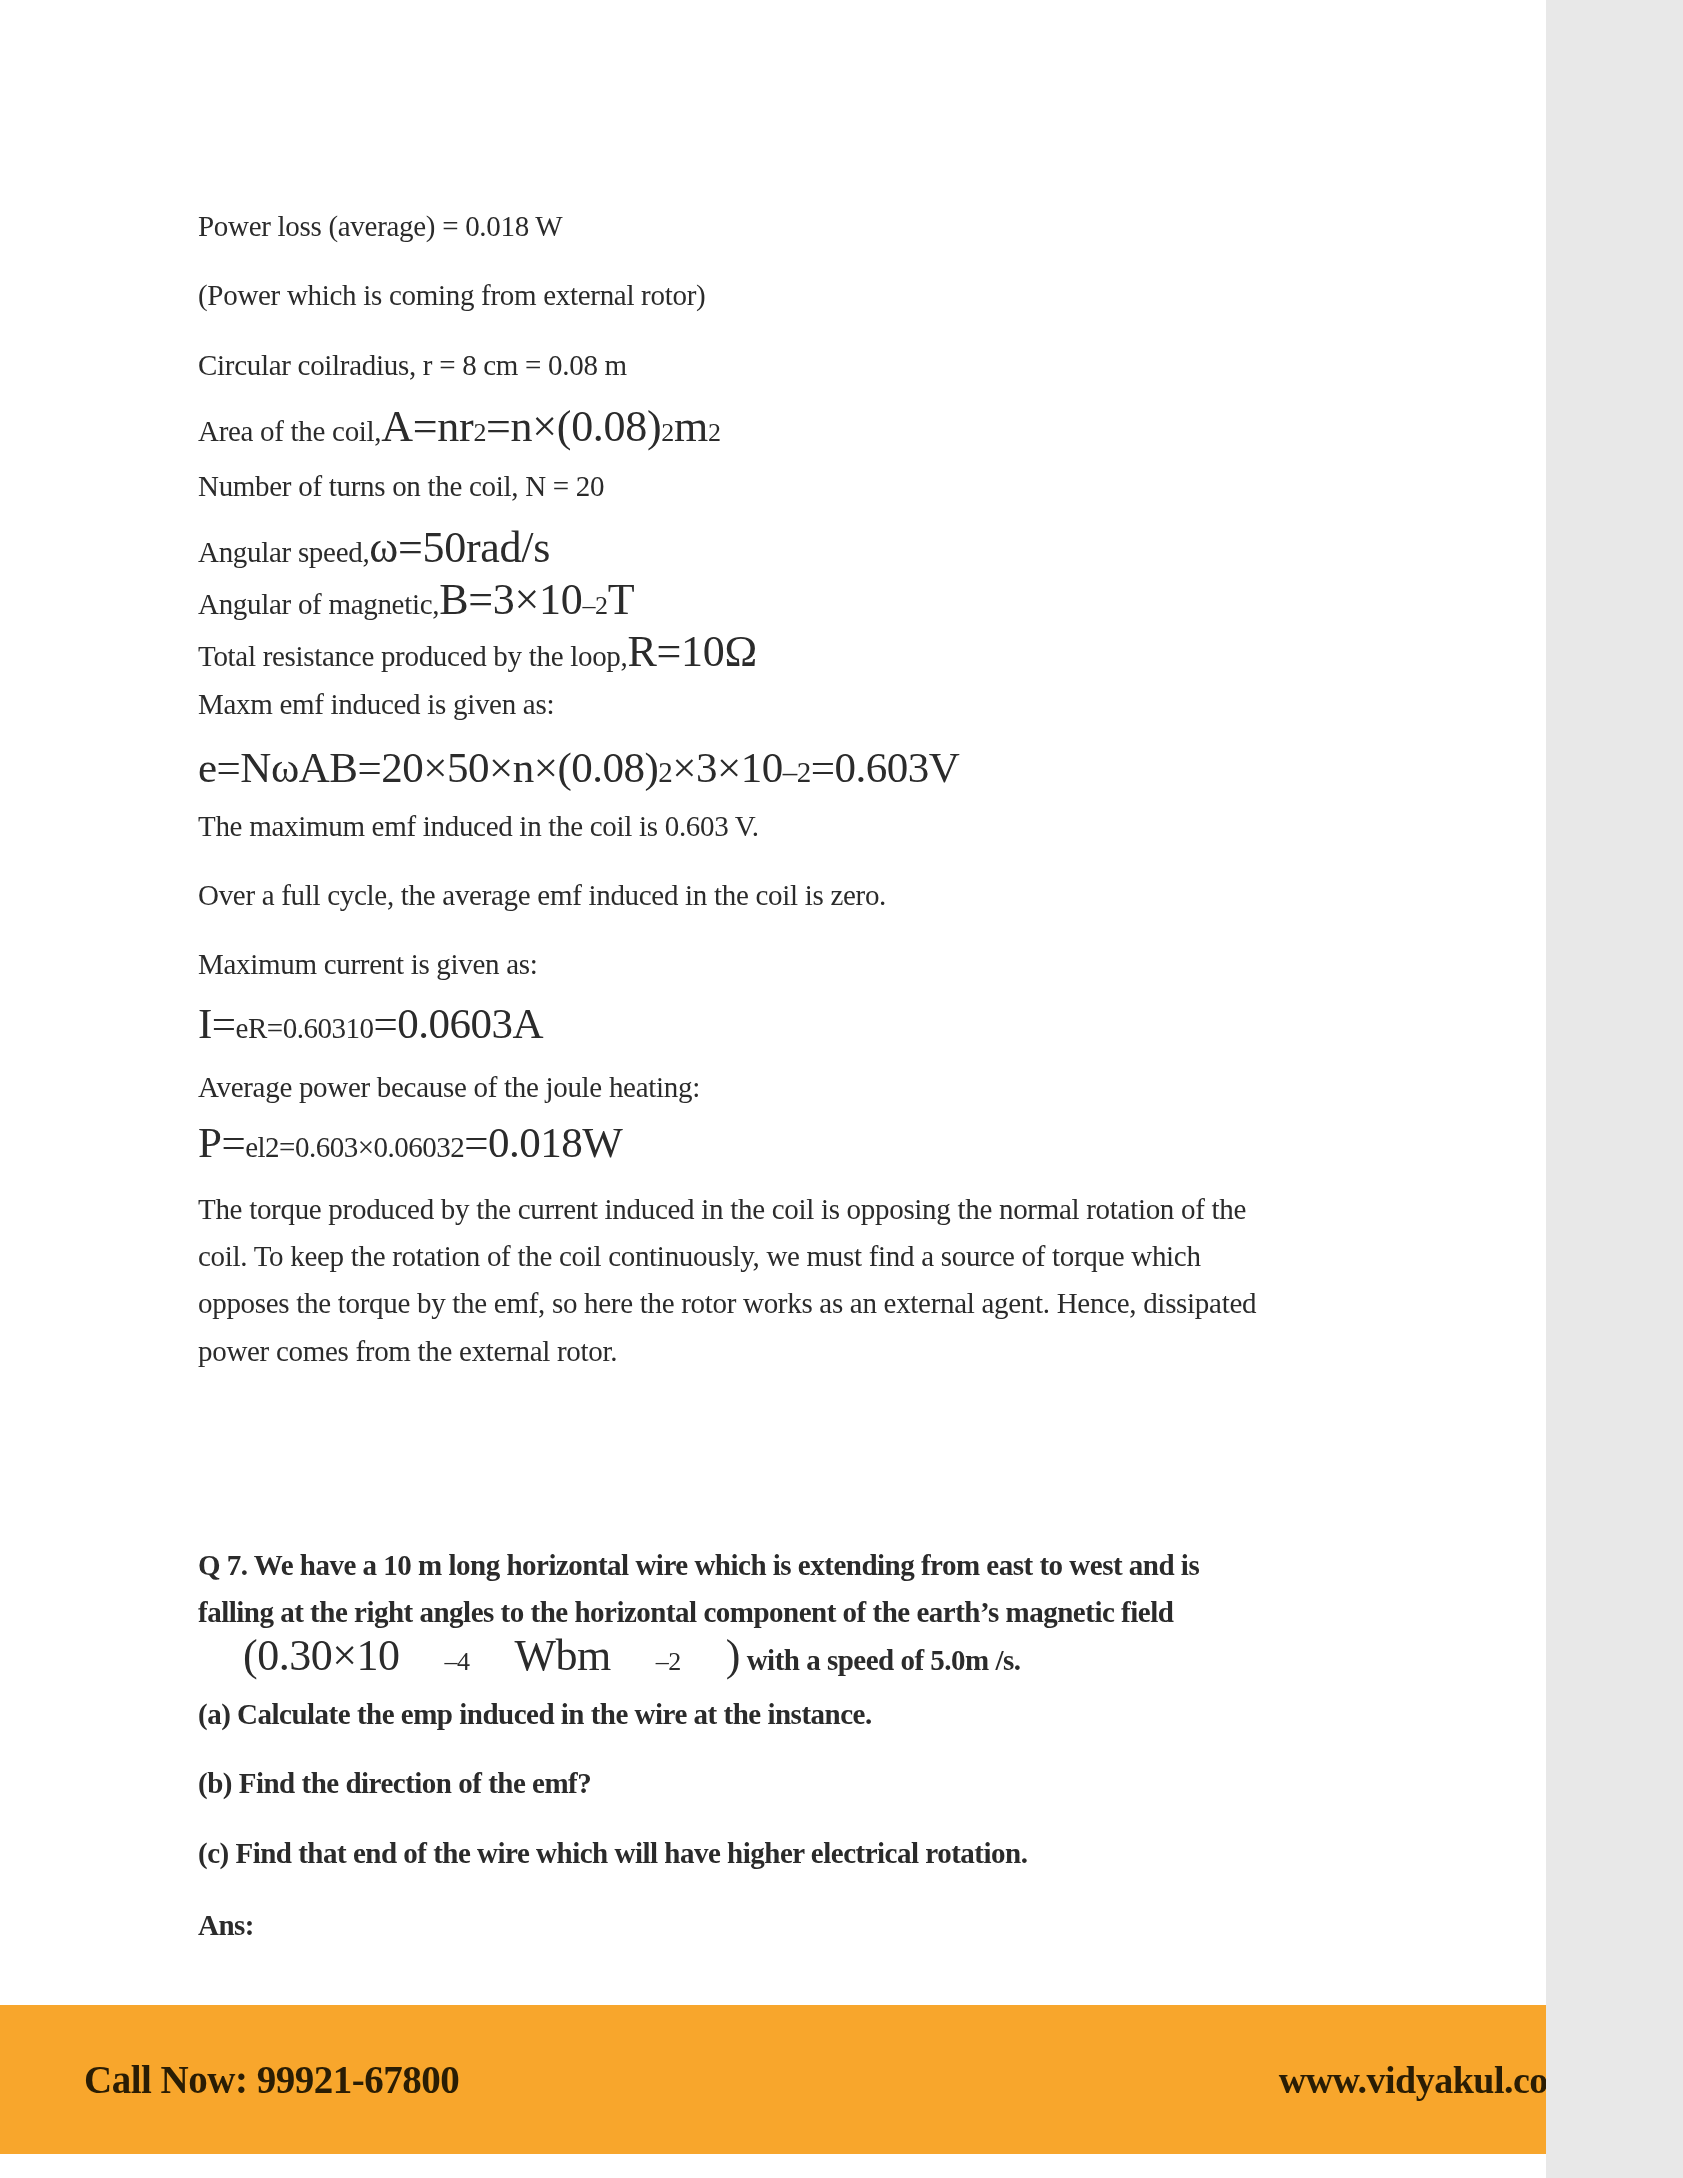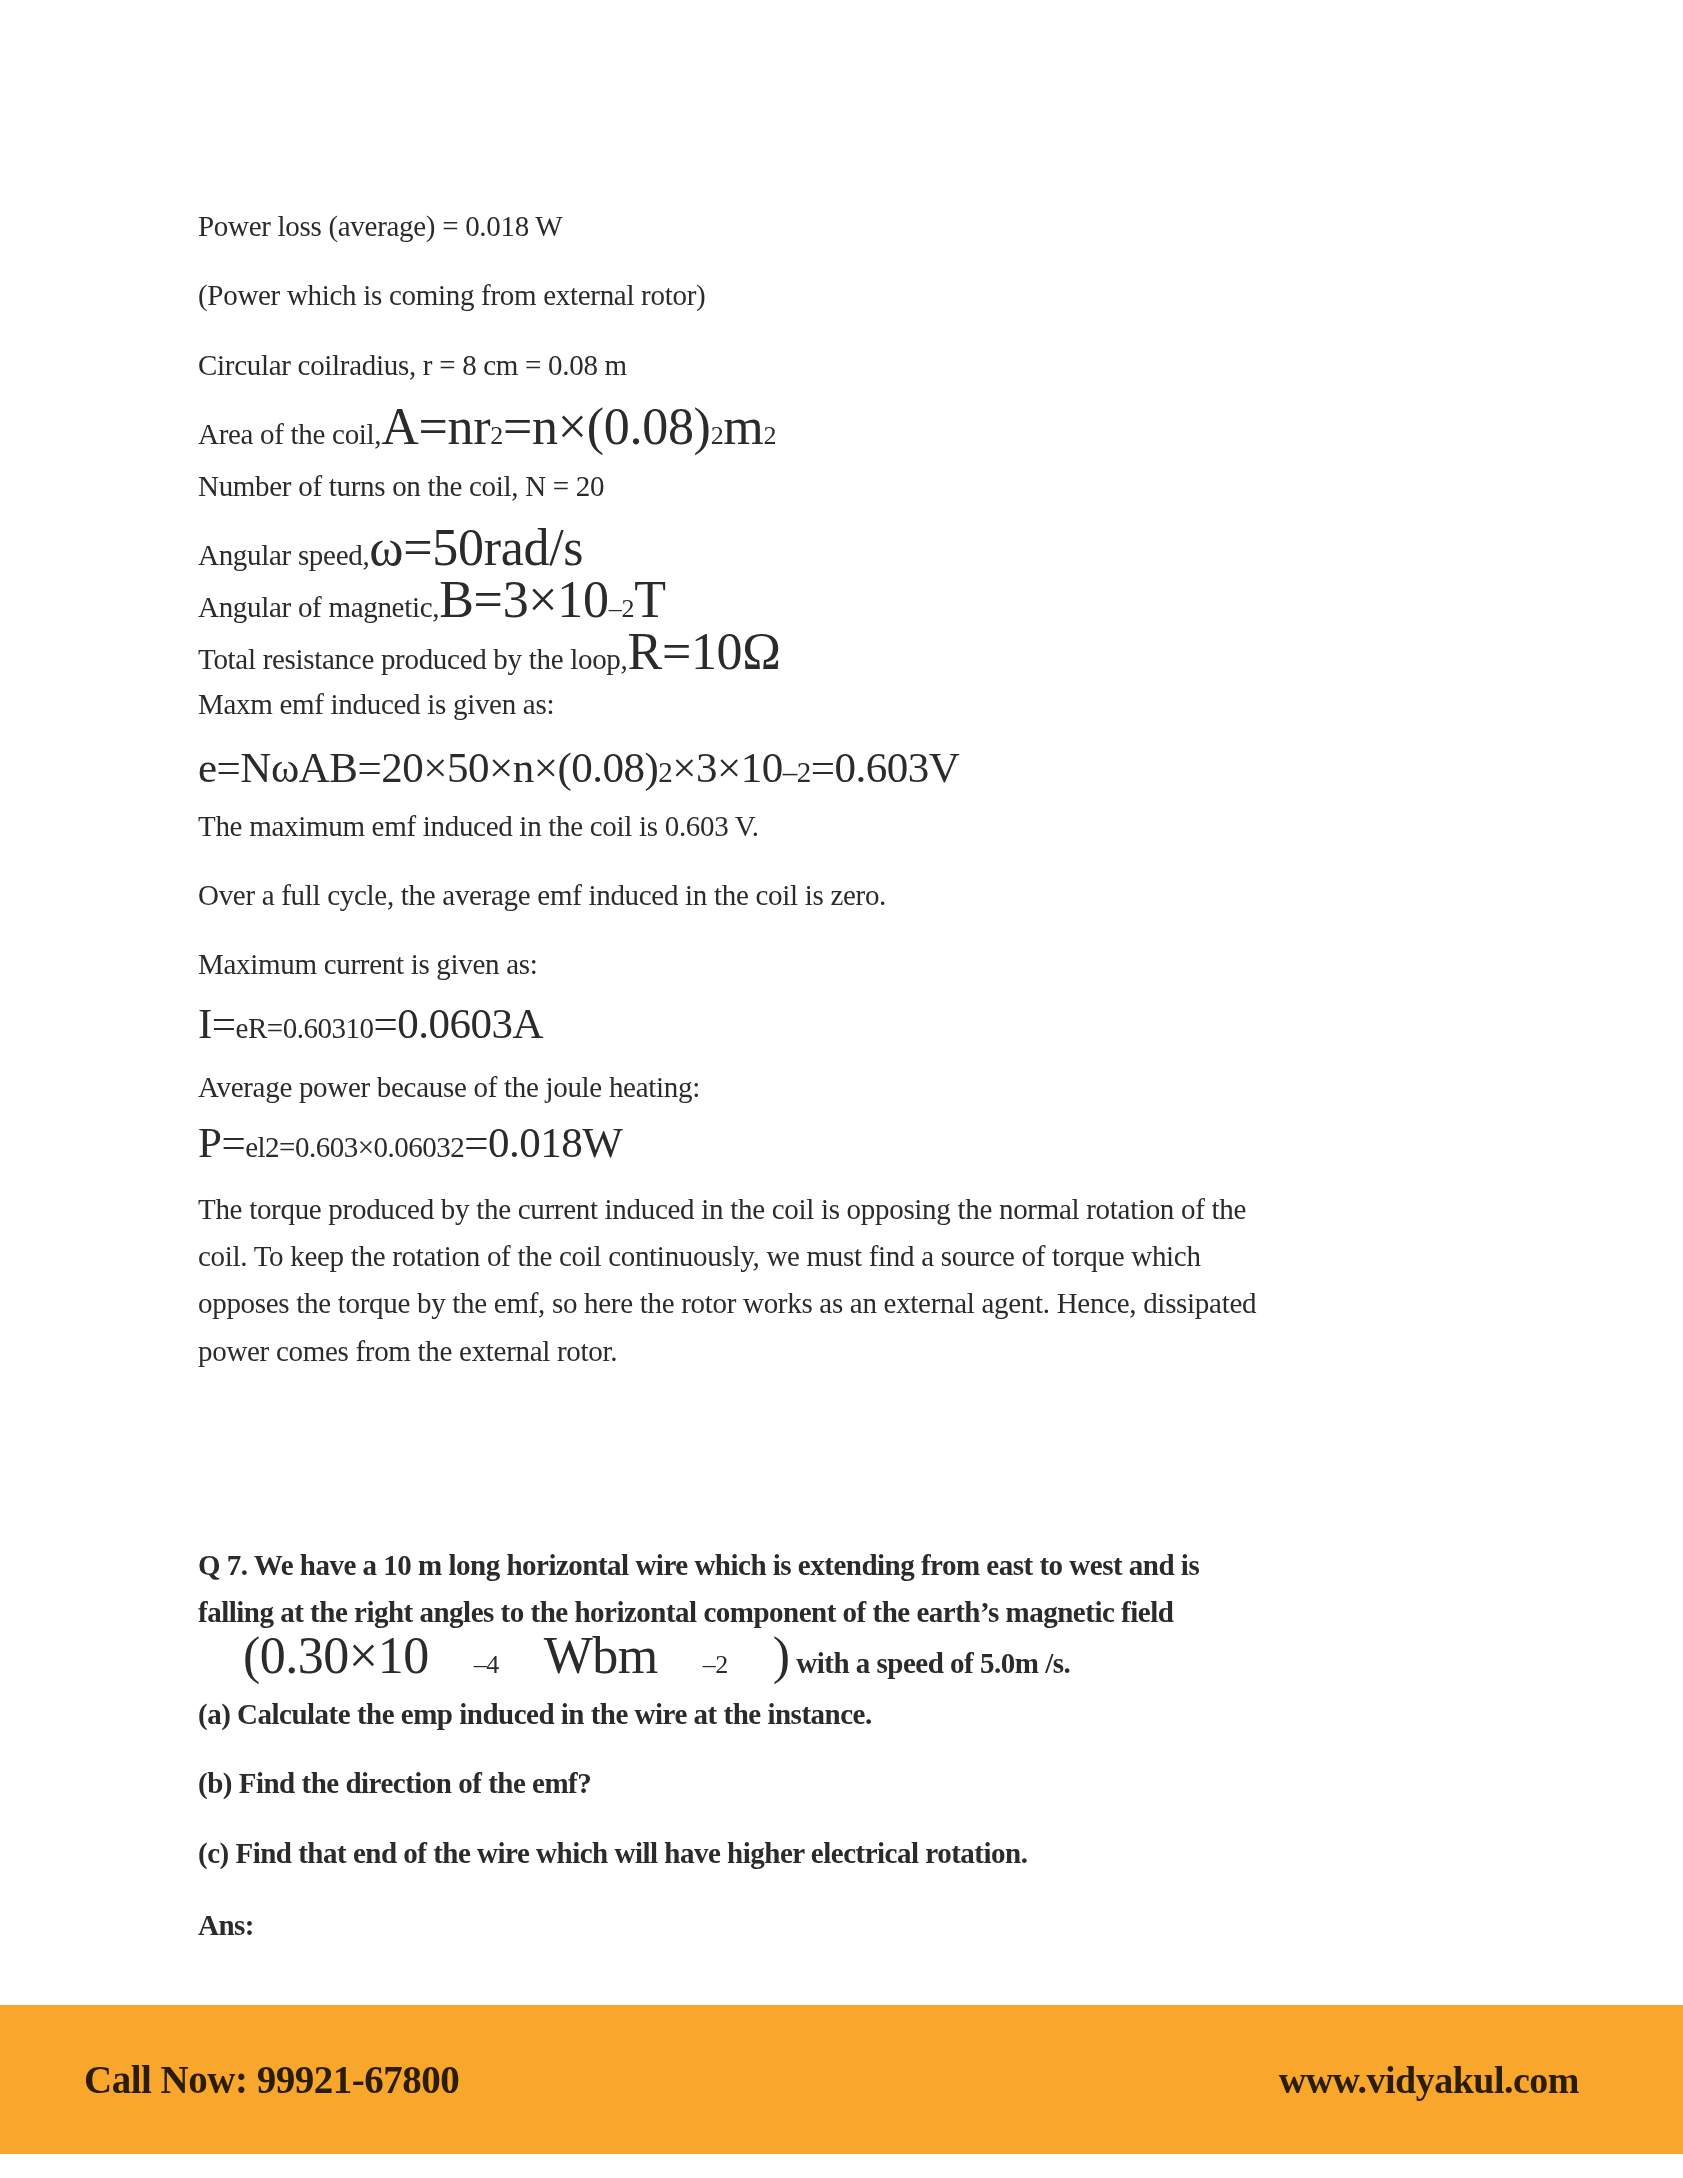--- a/index.html
+++ b/index.html
@@ -1,21 +1,21 @@
 <!DOCTYPE html>
 <html><head>
 <meta charset="utf-8">
 <style>
   html,body{margin:0;padding:0;background:#e8e8e8;}
-  .page{position:relative;width:1683px;height:2178px;background:#ffffff;overflow:hidden;
+  .page{position:relative;width:1546px;height:2178px;background:#ffffff;overflow:hidden;
         font-family:"Liberation Serif",serif;}
   .t{position:absolute;left:198px;color:#2b2b2b;font-size:29px;line-height:36px;
      letter-spacing:-0.3px;white-space:nowrap;margin:0;}
   .b{font-weight:bold;letter-spacing:-0.5px;}
-  .m{font-size:52px;line-height:40px;}
+  .m{font-size:44px;line-height:40px;}
   .ms{font-size:26px;line-height:40px;}
   .eq{font-size:43px;line-height:46px;letter-spacing:-0.5px;}
   .eqs{font-size:29px;}
   .q7m{font-weight:normal;margin-left:45px;}
   .footer{position:absolute;left:0;top:2005px;width:1683px;height:149px;
           display:flex;align-items:center;justify-content:space-between;
           box-sizing:border-box;padding:0 104px 0 84px;font-weight:bold;}
   .fl{font-size:39px;letter-spacing:-0.5px;}
   .fr{font-size:38px;letter-spacing:-0.5px;margin-left:34px;}
 </style>

